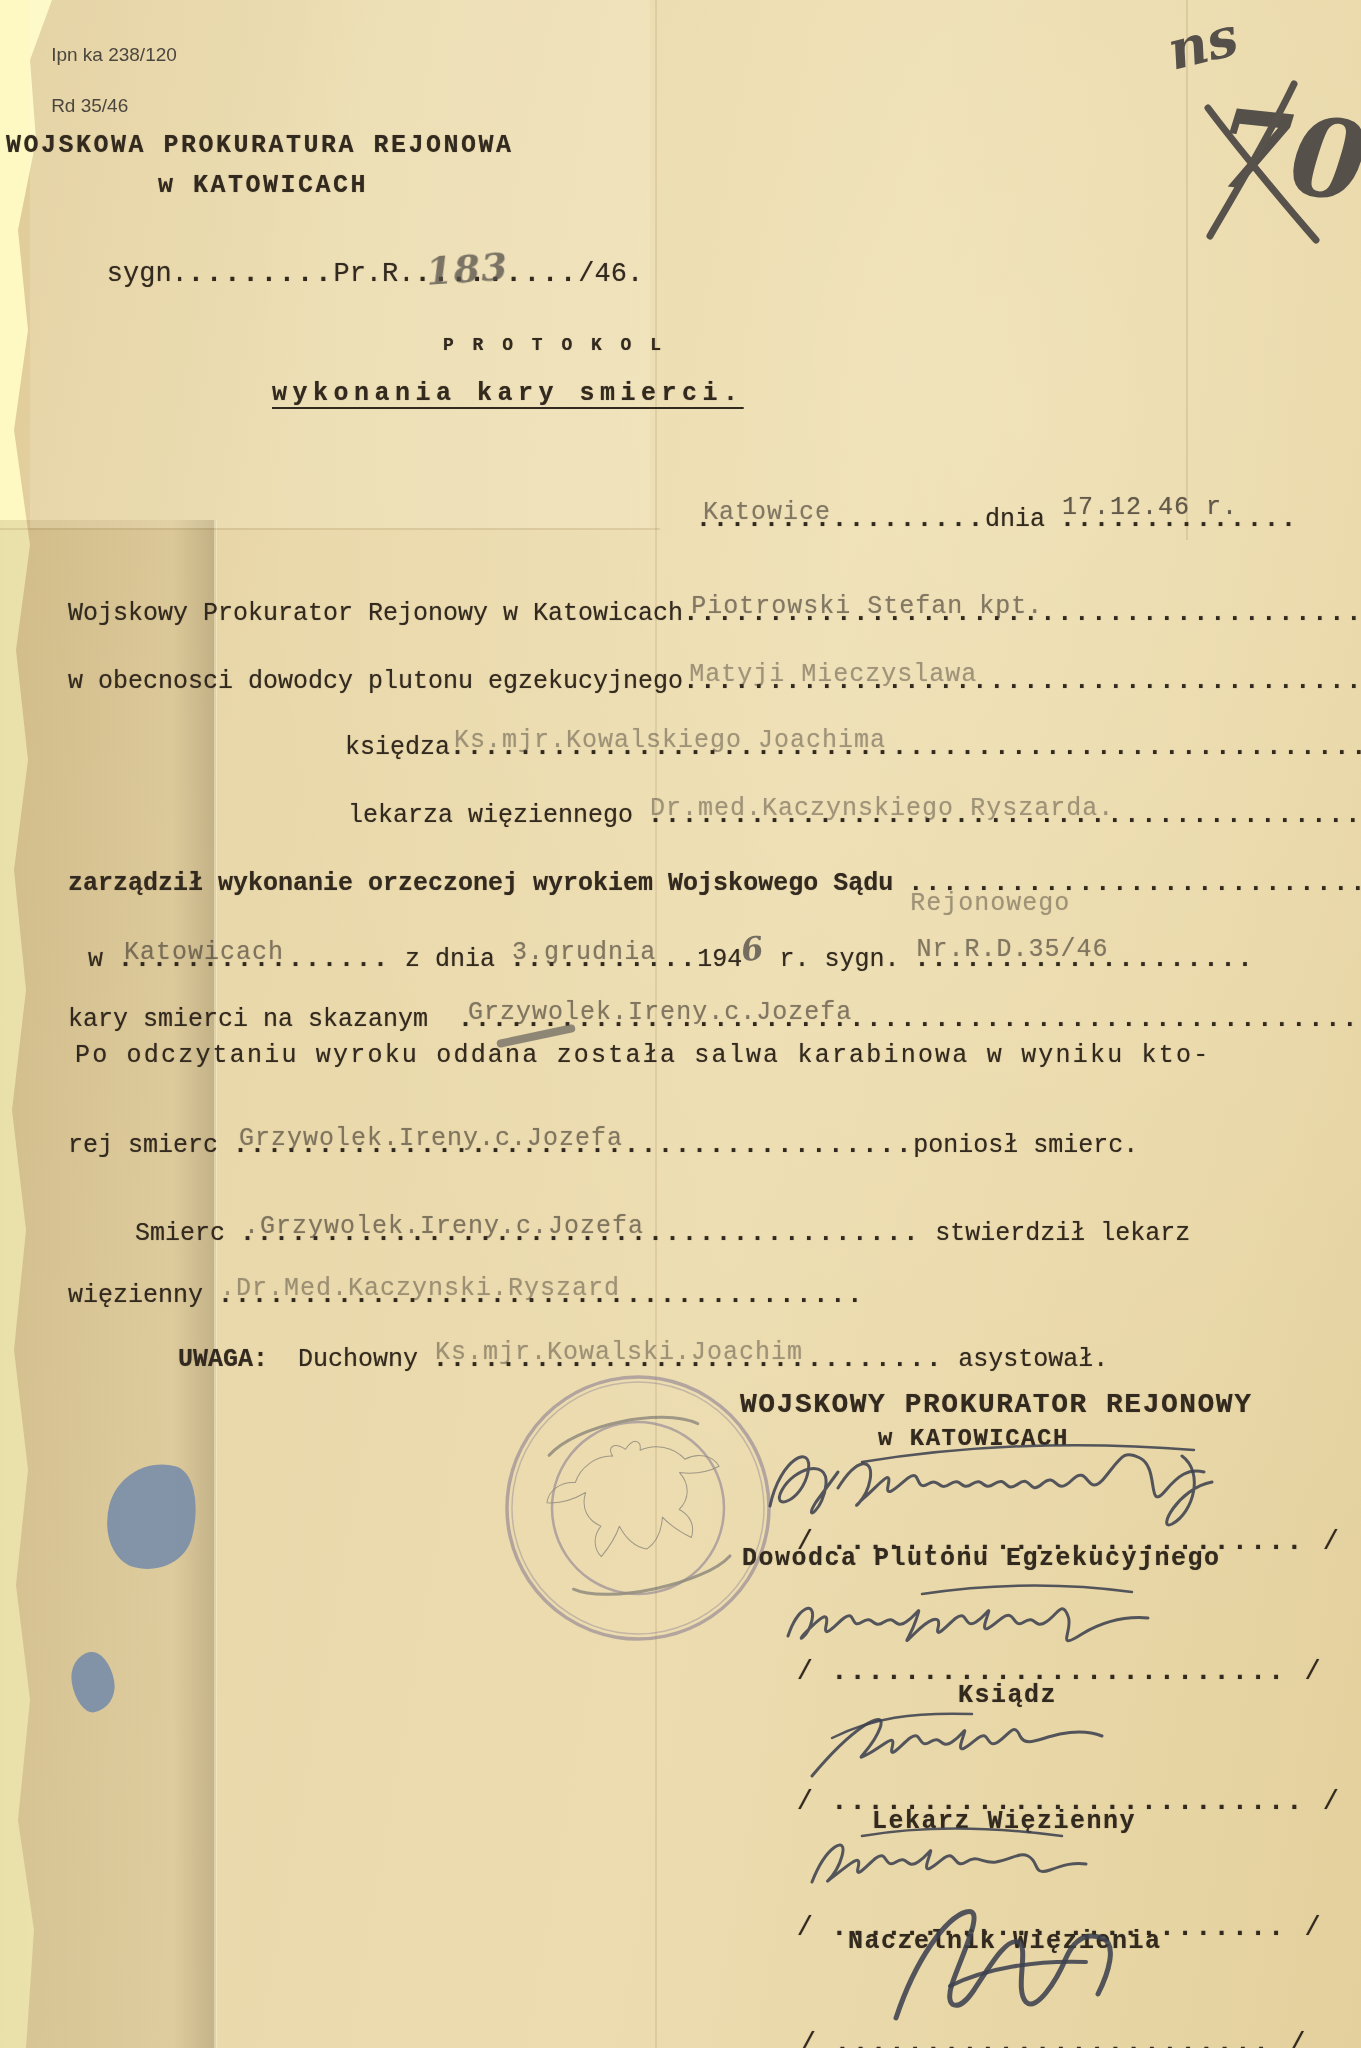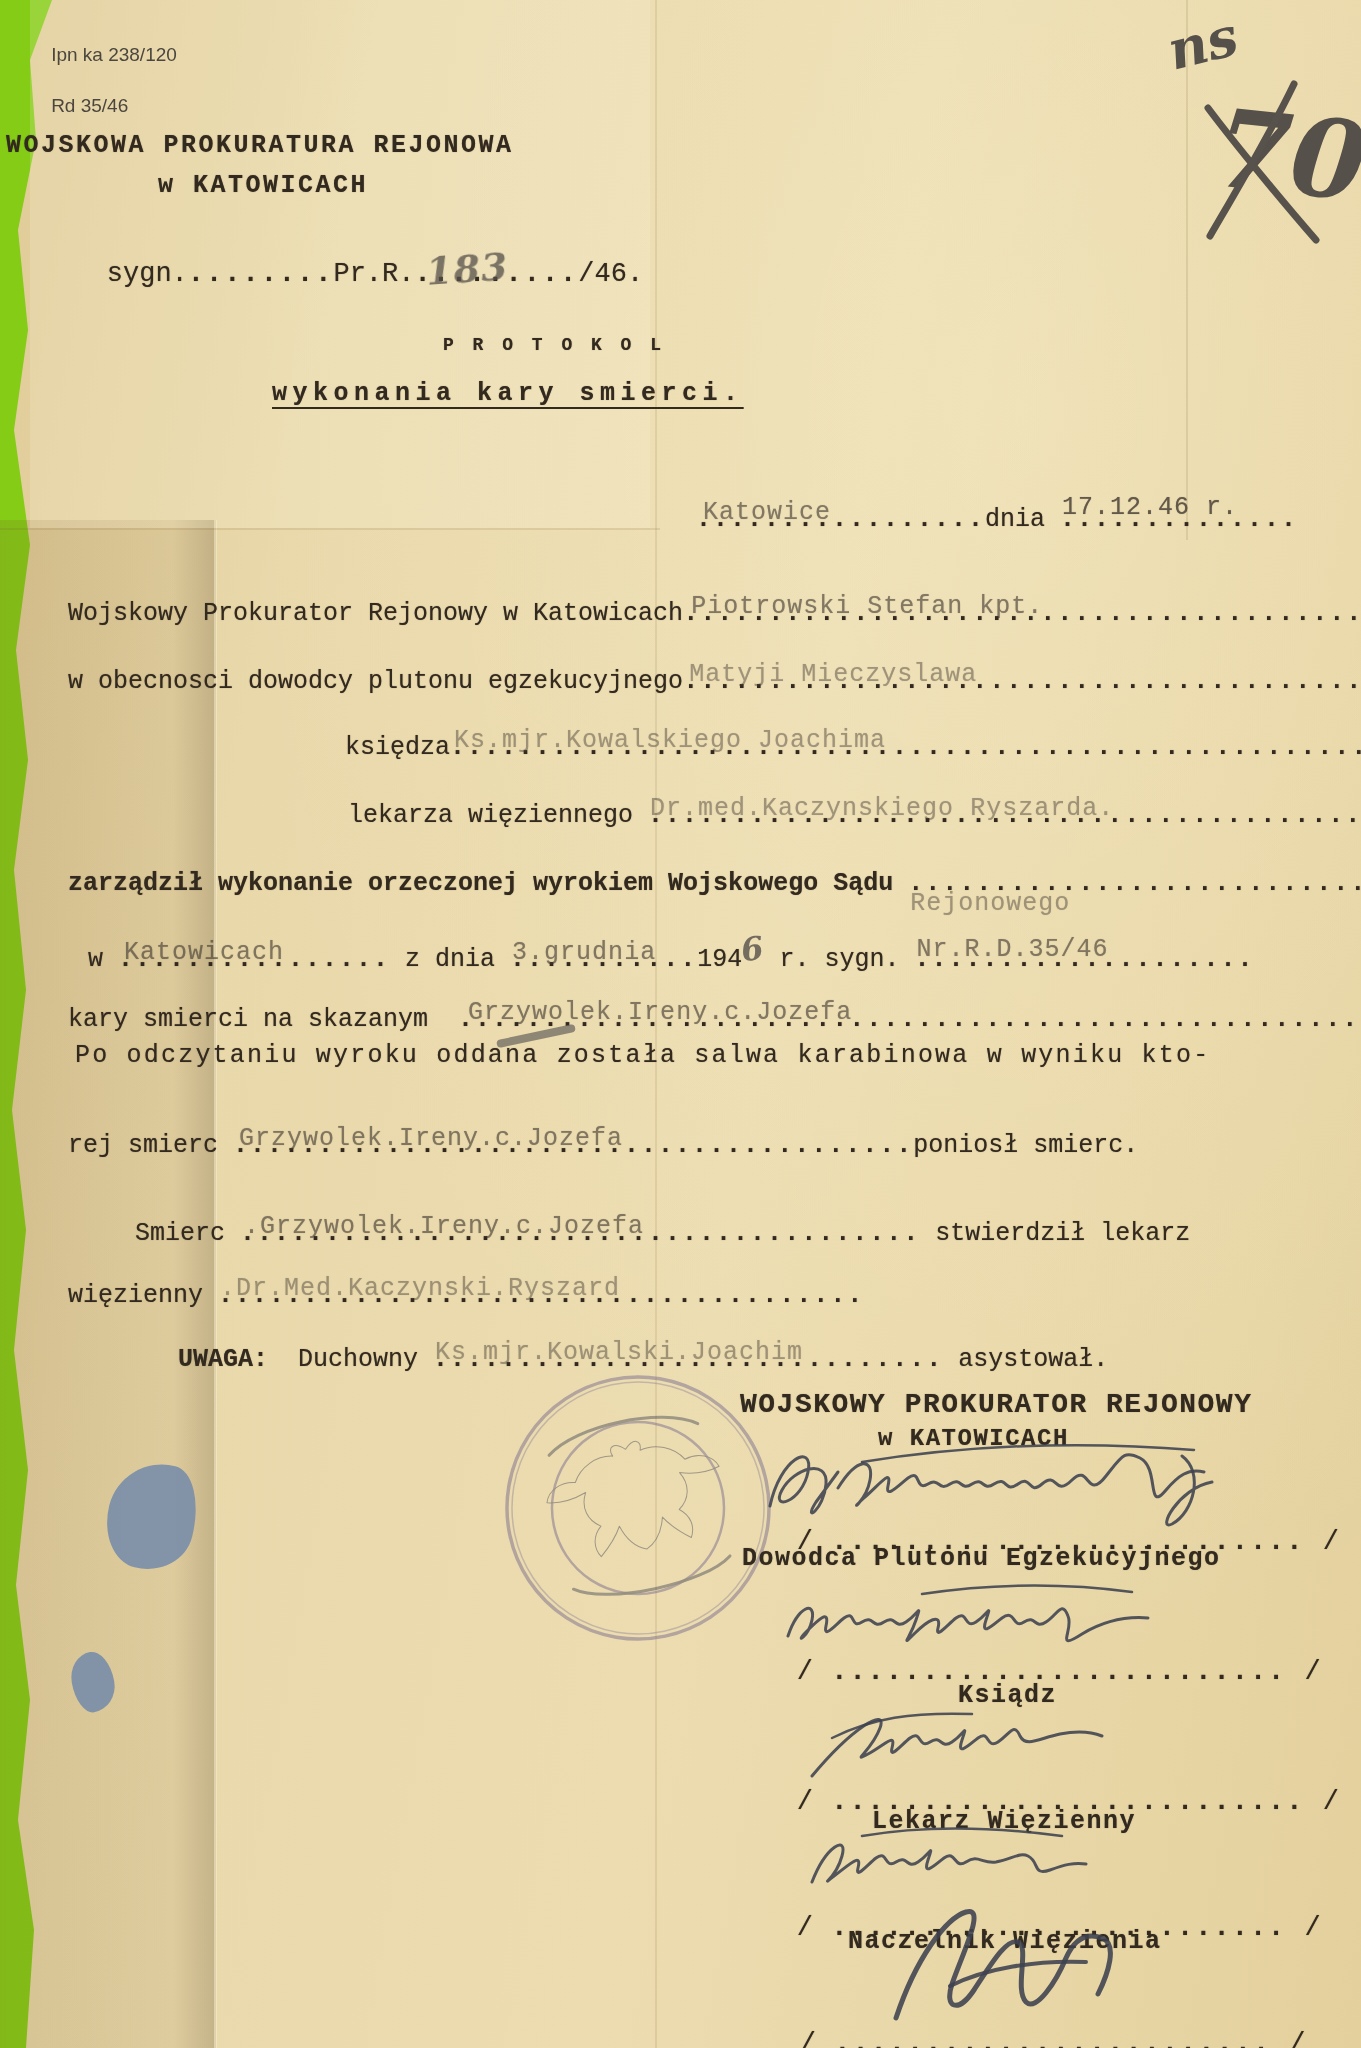--- a/index.html
+++ b/index.html
@@ -1,16 +1,16 @@
 <!DOCTYPE html>
 <html><head>
 <meta charset="utf-8">
 <style>
   html,body{margin:0;padding:0;background:#0c0906;}
-  .page{position:relative;width:1361px;height:2048px;background:#84cc16;overflow:hidden;
+  .page{position:relative;width:1361px;height:2048px;background:#fef9c3;overflow:hidden;
         font-family:"Liberation Mono","DejaVu Sans Mono",monospace;}
   .paper{position:absolute;inset:0;
         background:
           radial-gradient(ellipse at 75% 20%, rgba(255,248,220,.25), rgba(0,0,0,0) 55%),
           linear-gradient(100deg,#dfcb97 0%,#e9d8aa 22%,#ecdcb0 55%,#e7d5a4 85%,#e3d09d 100%);
         clip-path:polygon(52px 0,1361px 0,1361px 2048px,26px 2048px,34px 1930px,18px 1820px,
           30px 1700px,16px 1585px,28px 1470px,14px 1350px,26px 1230px,12px 1110px,26px 990px,
           14px 870px,28px 760px,16px 650px,30px 545px,14px 430px,28px 330px,18px 230px,
           36px 140px,30px 60px);}
   .shade{position:absolute;pointer-events:none;}

